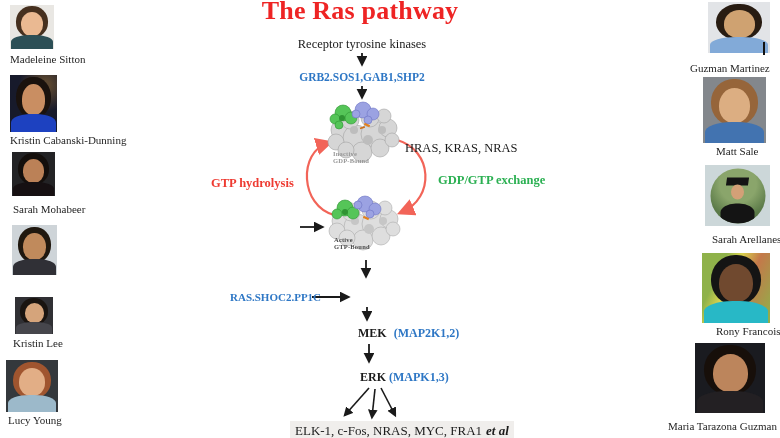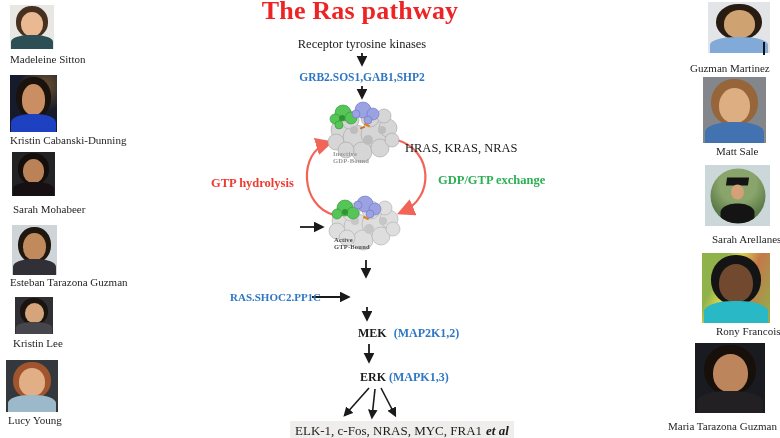--- a/index.html
+++ b/index.html
@@ -224,21 +224,20 @@
     <div class="av-face"></div>
     <div class="av-torso"></div>
   </div>
   <div class="pname" style="left:13px;top:203px;">Sarah Mohabeer</div>
 
   <div class="avatar pl4" style="left:12px;top:225px;width:45px;height:50px;">
     <div class="av-hair"></div>
     <div class="av-face"></div>
     <div class="av-torso"></div>
   </div>
-  <div class="pname" style="left:10px;top:276px;">Esteban Tarazona Guzman</div>
 
   <div class="avatar pl5" style="left:15px;top:297px;width:38px;height:37px;">
     <div class="av-hair"></div>
     <div class="av-face"></div>
     <div class="av-torso"></div>
   </div>
   <div class="pname" style="left:13px;top:337px;">Kristin Lee</div>
 
   <div class="avatar pl6" style="left:6px;top:360px;width:52px;height:52px;">
     <div class="av-hair"></div>

